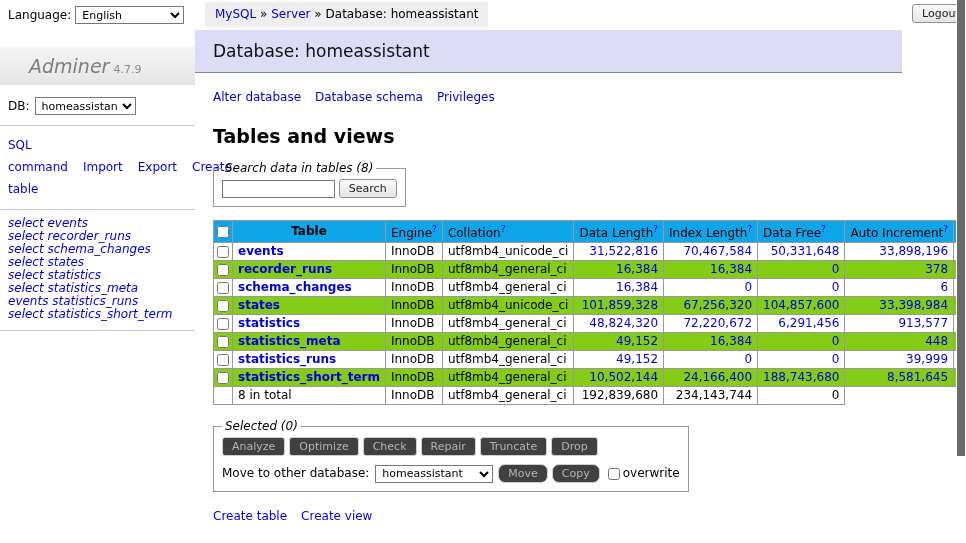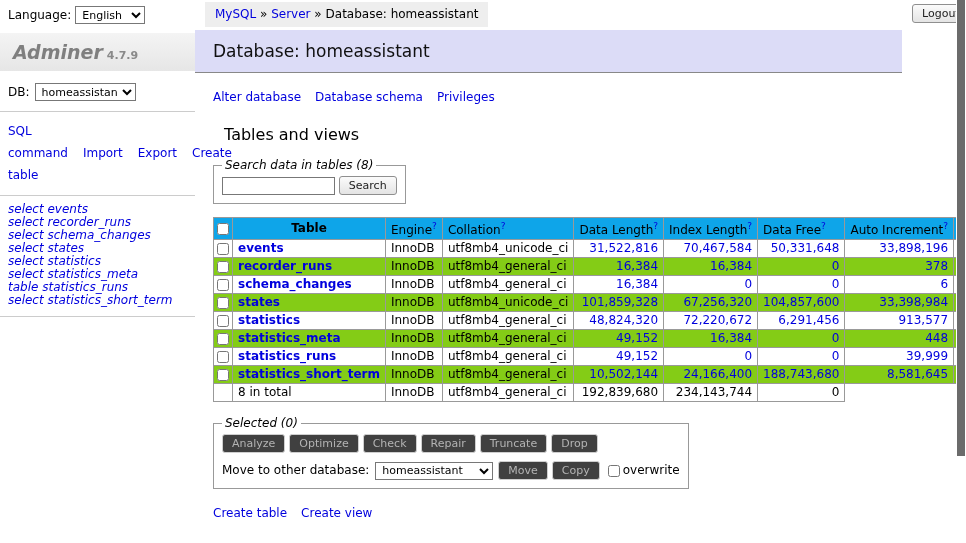--- a/index.html
+++ b/index.html
@@ -14,23 +14,22 @@
 
   
   .sidebar { position:absolute; left:0; top:0; width:195px; }
   .lang-row { padding:6px 0 0 8px; }
   .lang-row label { margin-right:4px; }
   select {
     font-family:"DejaVu Sans", sans-serif; font-size:11px;
     border:1px solid #777; background:#fff; height:18px; padding:0 2px;
   }
   .h1bar {
-    margin-top:9px; height:38px; padding:8px 0 0 13px;
+    margin-top:23px; height:38px; padding:8px 0 0 29px;
     background:linear-gradient(#f4f4f4,#e6e6e6);
-    font-weight:bold;
   }
   .h1name { font-style:italic; font-size:19px; color:#7f7f7f; }
   .h1ver { font-size:11px; color:#8a8a8a; margin-left:4px; }
   .db-row { margin:12px 0 10px 8px; }
   .db-row label { margin-right:5px; }
   .side-actions { border-top:1px solid #ccc; padding:8px 0 9px 8px; line-height:22px; }
   .side-actions a { margin-right:15px; }
   .side-tables { border-top:1px solid #ccc; border-bottom:1px solid #ccc; padding:7px 0 9px 8px;font-style:italic; }
   .side-tables a { display:block; line-height:13px; }
 
@@ -40,21 +39,21 @@
     display:inline-block; background:#eee; margin:2px 16px 0 10px; padding:5px 10px 6px;
   }
   .bc-sep { color:#000; }
   .h2bar {
     margin-top:3px; background:#dcdcf7; border-bottom:1px solid #888;
     padding:11px 0 11px 18px; font-size:17px; color:#101010;
   }
   .content { padding-left:18px; }
   .linkrow { margin:17px 0 0; }
   .linkrow a { margin-right:14px; }
-  h3 { font-size:16px; font-weight:400; margin:21px 11px 0; }
+  h3 { font-size:19px; font-weight:700; margin:21px 0 0; }
 
   fieldset { display:inline-block; border:1px solid #999; margin:14px 0 0; padding:4px 8px 8px; }
   legend { padding:0 3px;font-style:italic; }
   input[type=text] { width:113px; height:18px; border:1px solid #777; font-family:inherit; font-size:11px; padding:0 3px; }
   .btn {
     font-family:"DejaVu Sans", sans-serif; font-size:11px; color:#222;
     background:linear-gradient(#fbfbfb,#e4e4e4); border:1px solid #8f8f8f; border-radius:3px;
     padding:2px 9px; height:19px; cursor:pointer;
   }
   .btn:disabled { color:#b3b3b3; border-color:#cfcfcf; background:#404040; cursor:default; }
@@ -73,50 +72,50 @@
   tr.alt td { background:#84cc16; }
   tr.total td { font-weight:400; }
   tr.total td.tlabel { font-weight:normal; }
   td.noborder { border:none; background:#fff; }
   input[type=checkbox] { width:12px; height:12px; margin:1px; vertical-align:middle; }
 
   .selbuttons .btn { margin-right:4px; }
   .moverow { margin-top:8px; }
   .moverow .mlabel { margin-right:6px; }
   .moverow select { width:118px; margin-right:5px; }
-  .moverow .btn { margin-right:4px; }
+  .moverow .btn { margin-right:4px;border-radius:7px; }
   .ovr { margin-left:3px; }
   .ovr input { margin-right:3px; }
 
   
   .scrollbar { position:absolute; right:0; top:0; width:10px; height:543px; background:#fff; }
   .scroll-thumb { position:absolute; left:1px; top:0; width:8px; height:456px; background:#6b6b6b; }
 </style>
 </head>
 <body>
 
 <div class="sidebar">
   <div class="lang-row">
-    <label>Language:</label><select style="width:70px"><option>English</option></select>
+    <label>Language:</label><select style="width:109px"><option>English</option></select>
   </div>
   <div class="h1bar">
     <span class="h1name">Adminer</span><span class="h1ver">4.7.9</span>
   </div>
   <div class="db-row">
     <label>DB:</label><select style="width:101px"><option>homeassistant</option></select>
   </div>
   <div class="side-actions"><a class="link" href="#">SQL command</a><a class="link" href="#">Import</a><a class="link" href="#">Export</a><a class="link" href="#">Create table</a></div>
   <div class="side-tables">
       <a class="link" href="#">select events</a>
       <a class="link" href="#">select recorder_runs</a>
       <a class="link" href="#">select schema_changes</a>
       <a class="link" href="#">select states</a>
       <a class="link" href="#">select statistics</a>
       <a class="link" href="#">select statistics_meta</a>
-      <a class="link" href="#">table statistics_runs</a>
+      <a class="link" href="#">events statistics_runs</a>
       <a class="link" href="#">select statistics_short_term</a>
     </div>
 </div>
 
 <div class="main">
   <span class="breadcrumb"><a class="link" href="#">MySQL</a><span class="bc-sep"> » </span><a class="link" href="#">Server</a><span class="bc-sep"> » </span><span>Database: homeassistant</span></span>
   <div class="h2bar">Database: homeassistant</div>
 
   <div class="content">
     <p class="linkrow"><a class="link" href="#">Alter database</a><a class="link" href="#">Database schema</a><a class="link" href="#">Privileges</a></p>

